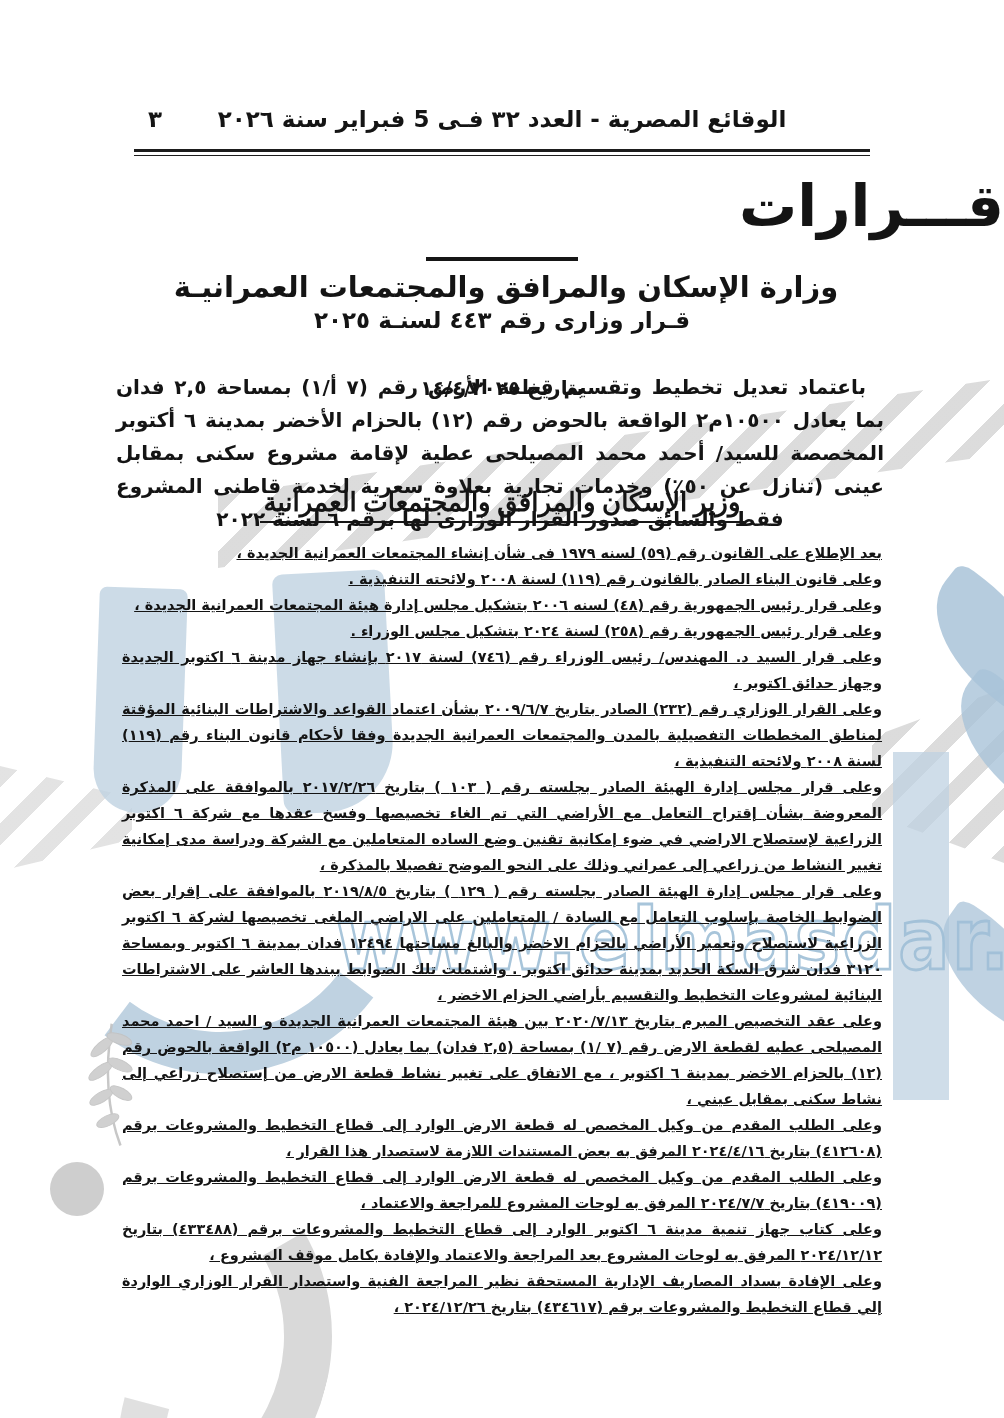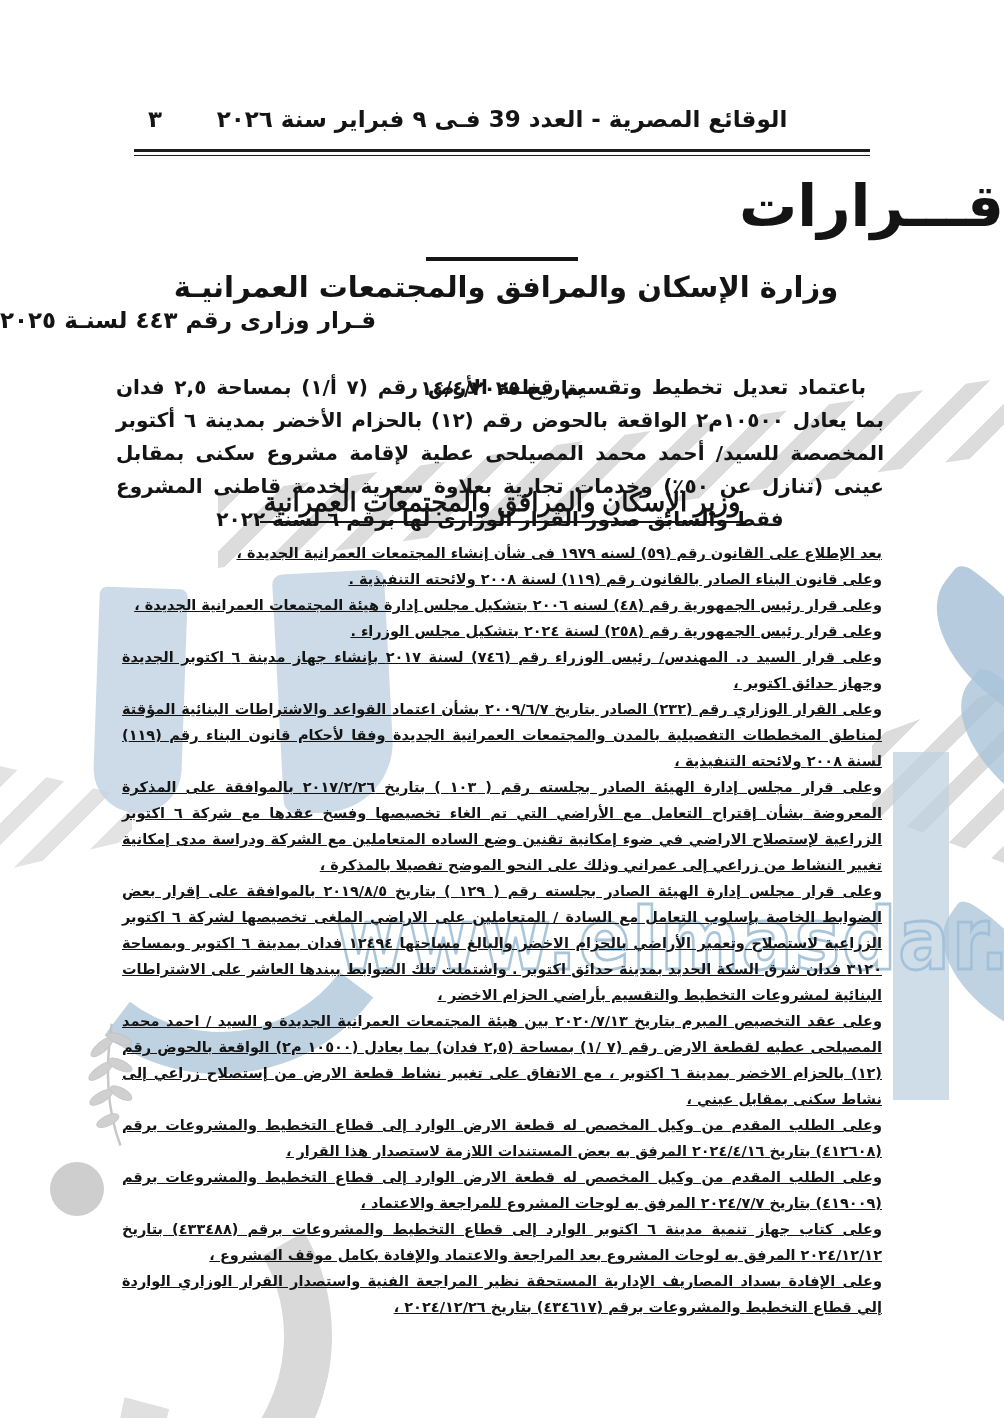--- a/index.html
+++ b/index.html
@@ -45,21 +45,21 @@
   
   .content{position:absolute; inset:0; z-index:2;}
   .content > *{position:absolute;}
   .hdr-issue{top:106px; left:0; right:0; text-align:center; font-size:23px; font-weight:bold;}
   .hdr-pagenum{top:106px; left:148px; font-size:23px; font-weight:bold;}
   .hdr-rule{top:149px; left:134px; right:134px; height:3px;
     border-top:3px solid #1d1d1d; border-bottom:1.5px solid #1d1d1d;}
   .doc-title{top:172px; left:0; right:0; text-align:right; font-size:58px; font-weight:bold; letter-spacing:1px;}
   .doc-title-rule{top:257px; left:50%; width:152px; margin-left:-76px; border-bottom:4px solid #161616;}
   .ministry{top:270px; left:8px; right:0; text-align:center; font-size:29px; font-weight:bold;}
-  .decree-no{top:307px; left:0; right:0; text-align:left; font-size:23px; font-weight:bold;}
+  .decree-no{top:307px; left:0; right:0; text-align:center; font-size:23px; font-weight:bold;}
   .decree-date{top:340px; left:0; right:0; text-align:center; font-size:20px; font-weight:bold;margin-top:36px;}
   .subject{
     top:371px; right:120px; left:116px;
     font-size:20px; font-weight:bold; line-height:33px;
     text-align:justify; text-align-last:center; text-indent:18px;
   }
   .minister-line{top:487px; left:0; right:0; text-align:center;}
   .minister-line span{
     display:inline-block; font-size:26px; font-weight:bold;
     border-bottom:2.5px solid #161616; padding:0 4px 3px 4px;font-family:Liberation Serif, serif;
@@ -101,21 +101,21 @@
         <ellipse cx="38" cy="48" rx="13" ry="5" transform="rotate(30 38 48)"></ellipse>
         <ellipse cx="16" cy="78" rx="13" ry="5" transform="rotate(-25 16 78)"></ellipse>
         <ellipse cx="36" cy="76" rx="12" ry="5" transform="rotate(35 36 76)"></ellipse>
         <ellipse cx="20" cy="102" rx="12" ry="5" transform="rotate(-20 20 102)"></ellipse>
       </g>
     </svg>
   </div>
 
   <div class="content">
 
-    <div class="hdr-issue">الوقائع المصرية - العدد 39 فـى ٩ فبراير سنة ٢٠٢٦</div>
+    <div class="hdr-issue">الوقائع المصرية - العدد ٣٢ فـى 5 فبراير سنة ٢٠٢٦</div>
     <div class="hdr-pagenum">٣</div>
     <div class="hdr-rule"></div>
 
     <div class="doc-title">قـــرارات</div>
     <div class="doc-title-rule"></div>
 
     <div class="ministry">وزارة الإسكان والمرافق والمجتمعات العمرانيـة</div>
     <div class="decree-no">قـرار وزارى رقم ٤٤٣ لسنـة ٢٠٢٥</div>
     <div class="decree-date">بتاريخ ١٤/٤/٢٠٢٥</div>
 

